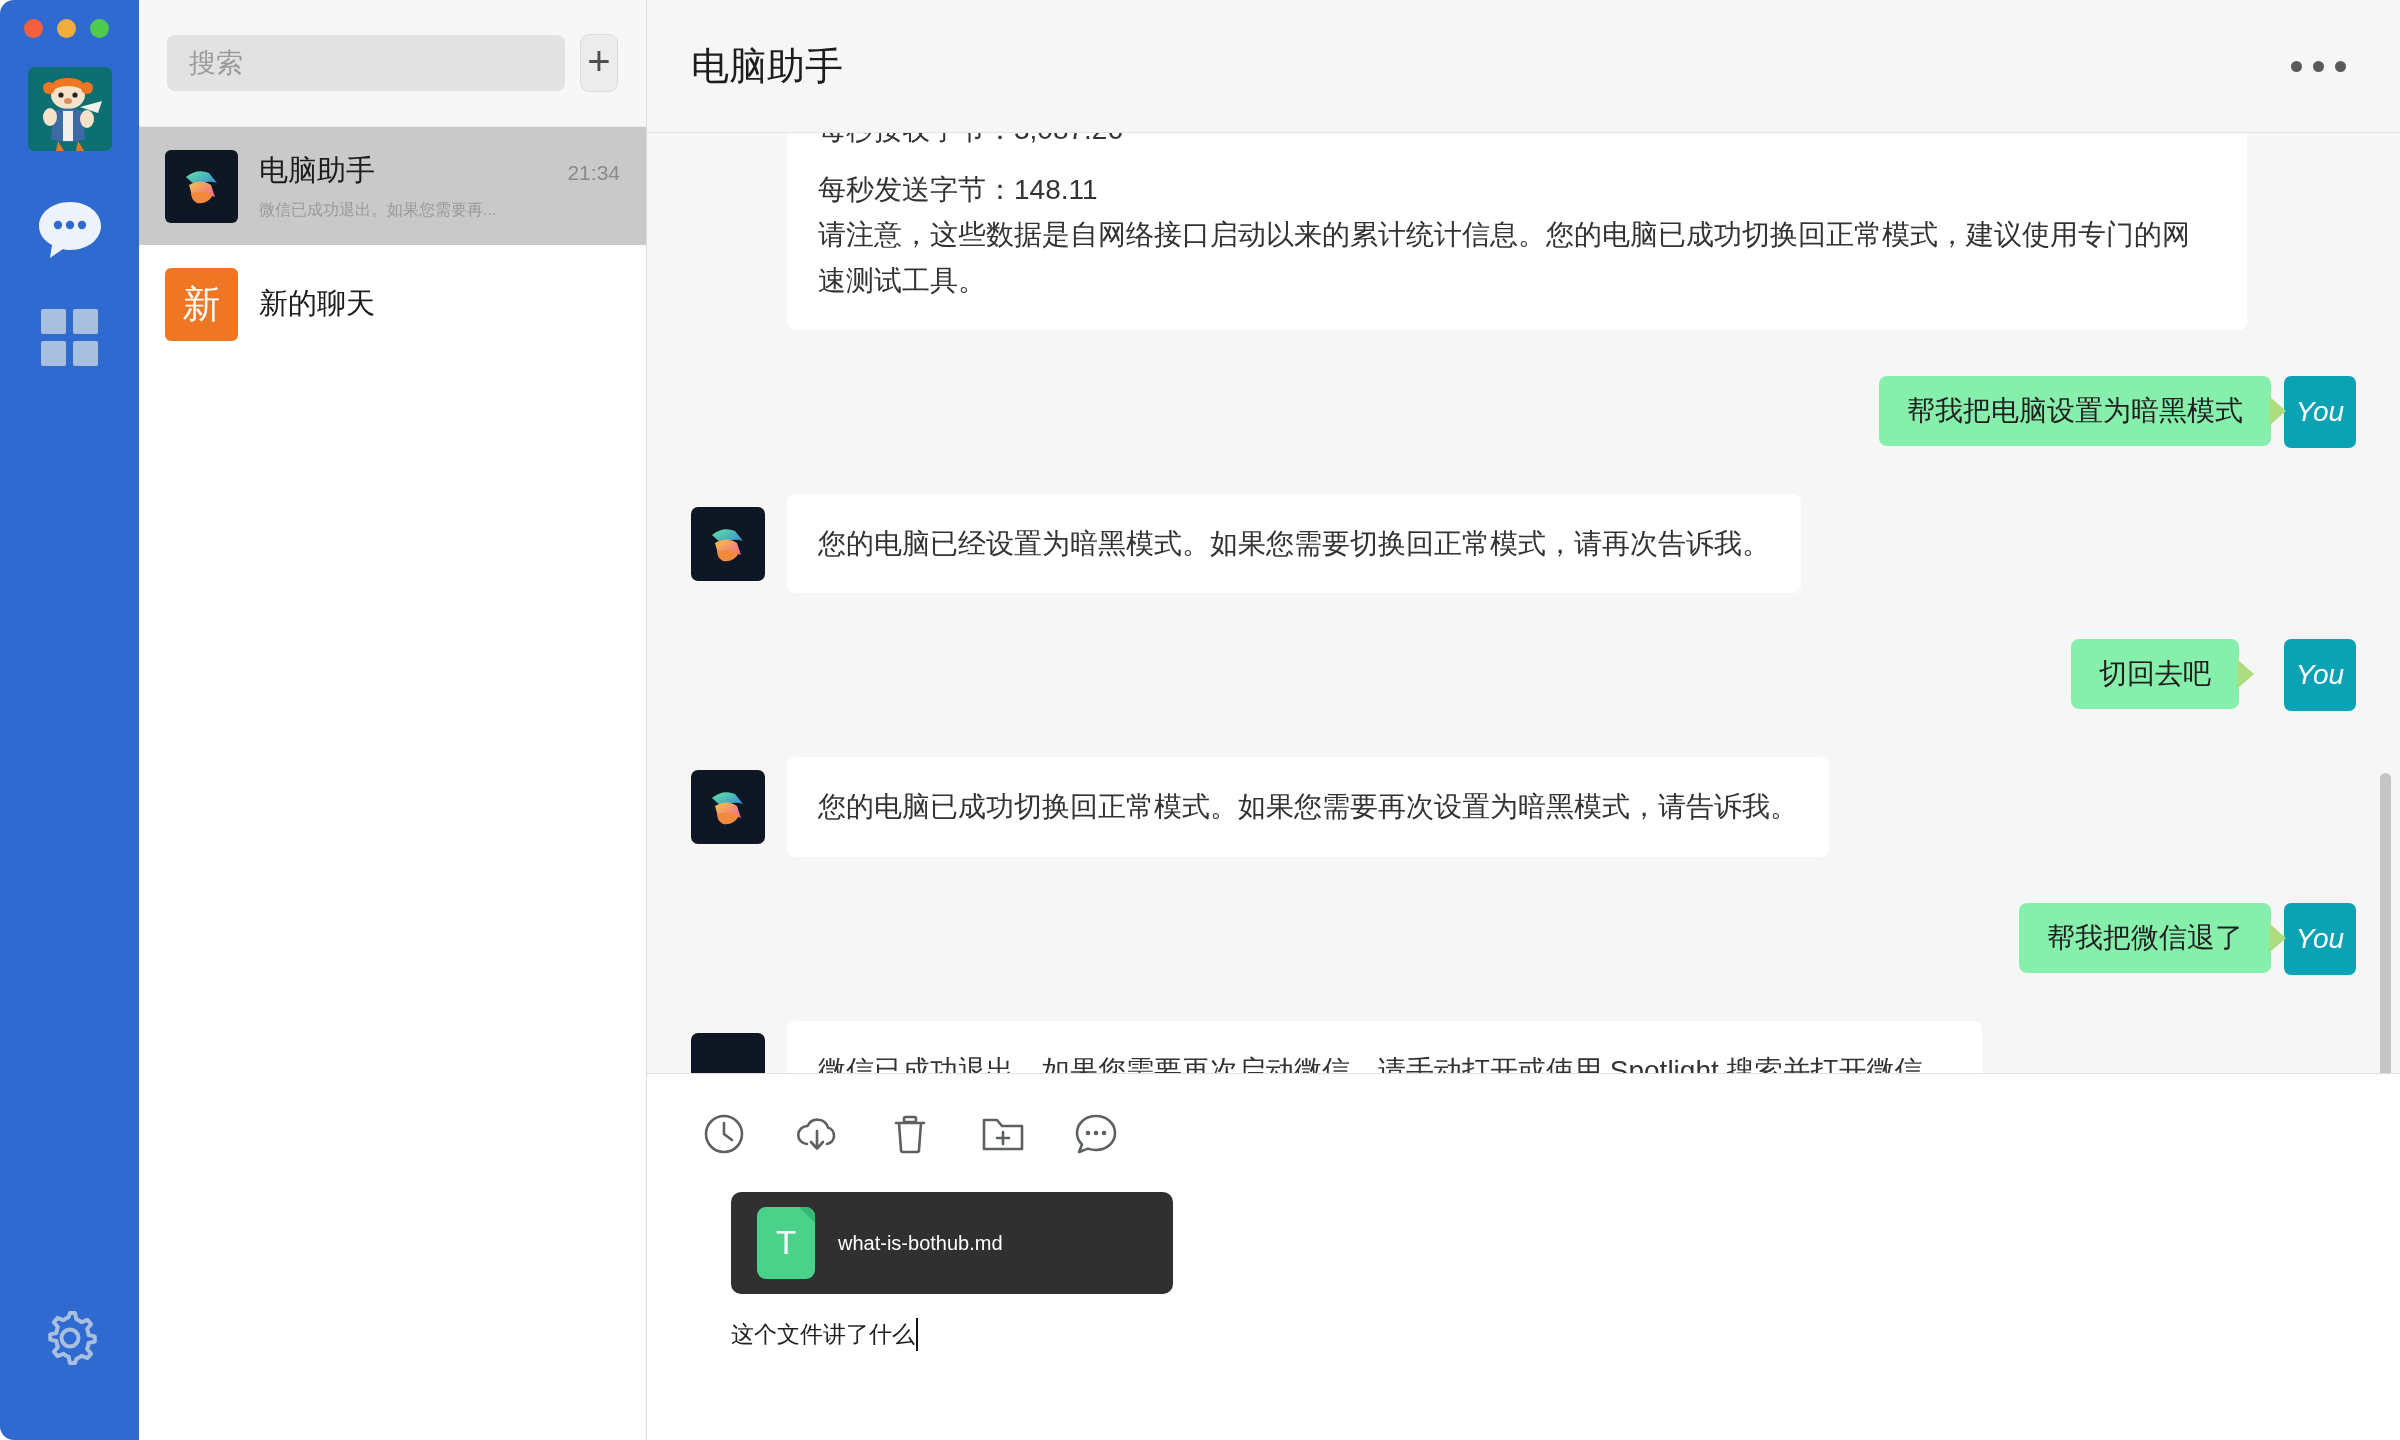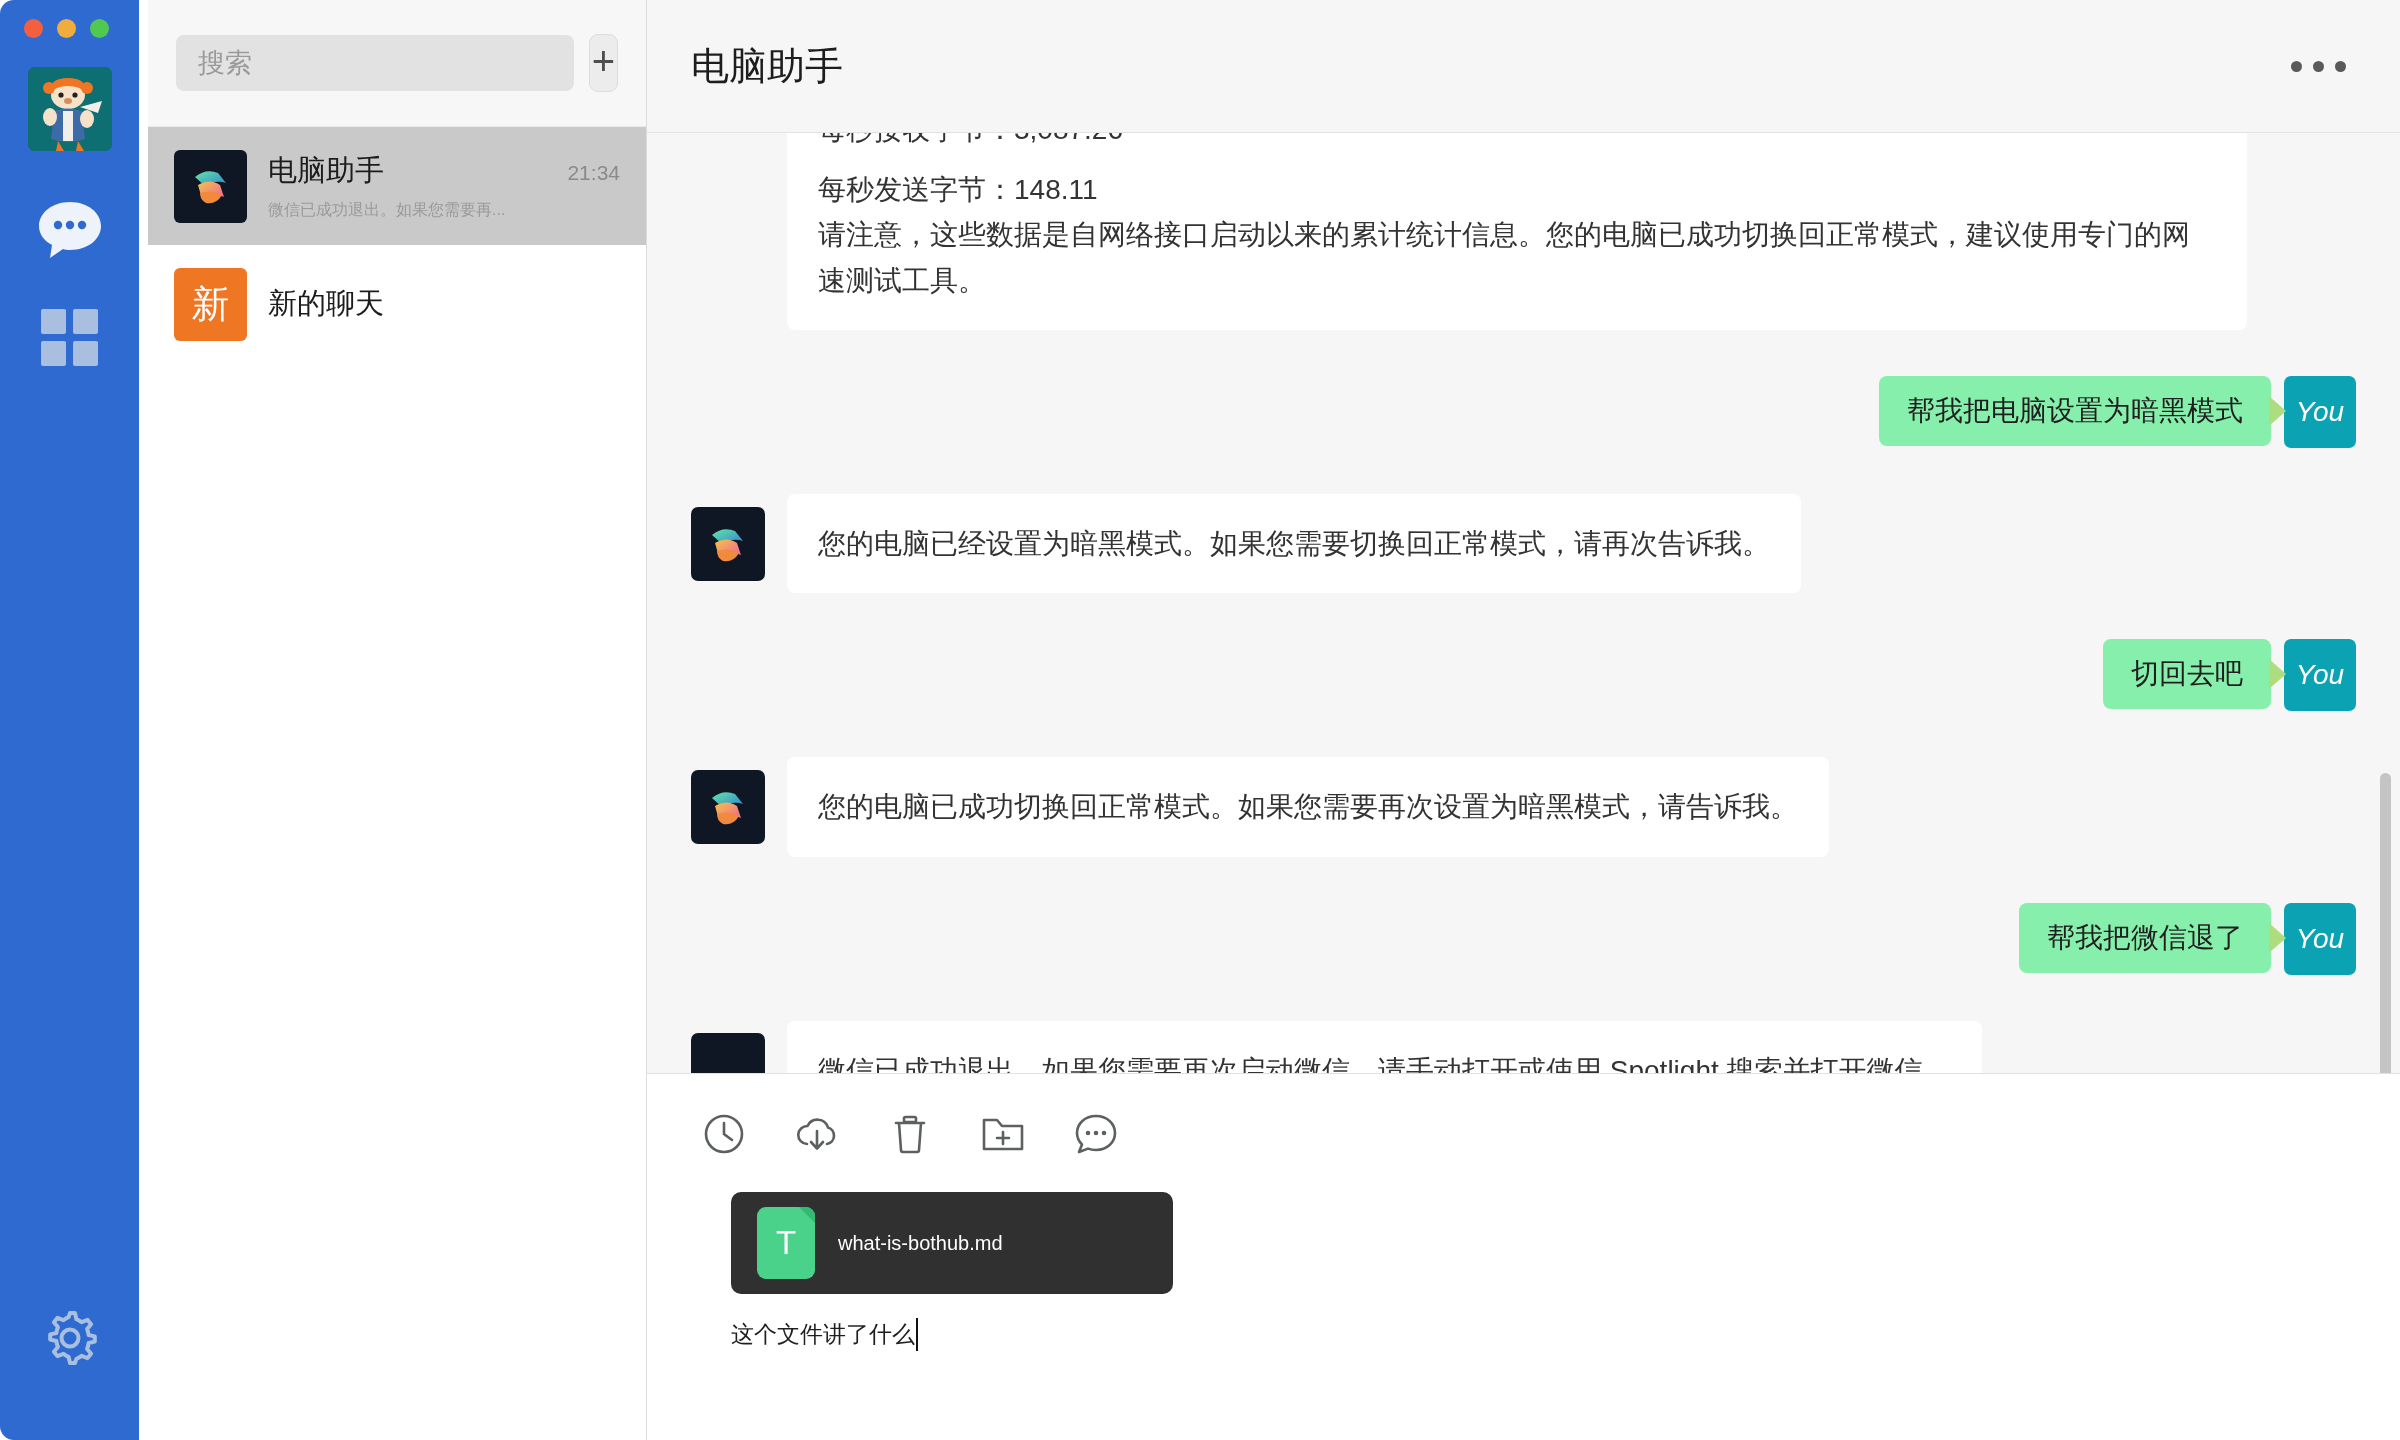--- a/index.html
+++ b/index.html
@@ -63,21 +63,20 @@
   }
 
   
   .listpane {
     width: 508px;
     flex: 0 0 508px;
     background: #ffffff;
     border-right: 1px solid #dcdcdc;
     display: flex;
     flex-direction: column;
-    padding-left: 9px;
   }
   .search-row {
     height: 127px;
     background: #f7f7f7;
     display: flex;
     align-items: center;
     padding: 0 28px 0 28px;
     gap: 15px;
     border-bottom: 1px solid #e9e9e9;
   }
@@ -480,21 +479,21 @@
               </linearGradient>
             </defs>
             <path d="M7 14 Q18 5 30 10 L38 20 Q27 16 18 24 Z" fill="url(#g3)"></path>
             <path d="M10 22 Q22 15 32 22 L36 34 Q24 28 14 36 Z" fill="url(#g4)"></path>
             <path d="M12 30 Q24 26 34 32 Q28 42 18 40 Q12 37 12 30 Z" fill="#f18a3c"></path>
           </svg>
         </div>
         <div class="bubble-white">您的电脑已经设置为暗黑模式。如果您需要切换回正常模式，请再次告诉我。</div>
       </div>
 
-      <div class="msg right" style="margin-top:46px;">
+      <div class="msg right" style="margin-top:46px;gap:32px;">
         <div class="bubble-green">切回去吧</div>
         <div class="you-badge">You</div>
       </div>
 
       <div class="msg left" style="margin-top:46px;">
         <div class="bot-avatar">
           <svg width="46" height="46" viewBox="0 0 46 46">
             <path d="M7 14 Q18 5 30 10 L38 20 Q27 16 18 24 Z" fill="url(#g3)"></path>
             <path d="M10 22 Q22 15 32 22 L36 34 Q24 28 14 36 Z" fill="url(#g4)"></path>
             <path d="M12 30 Q24 26 34 32 Q28 42 18 40 Q12 37 12 30 Z" fill="#f18a3c"></path>

